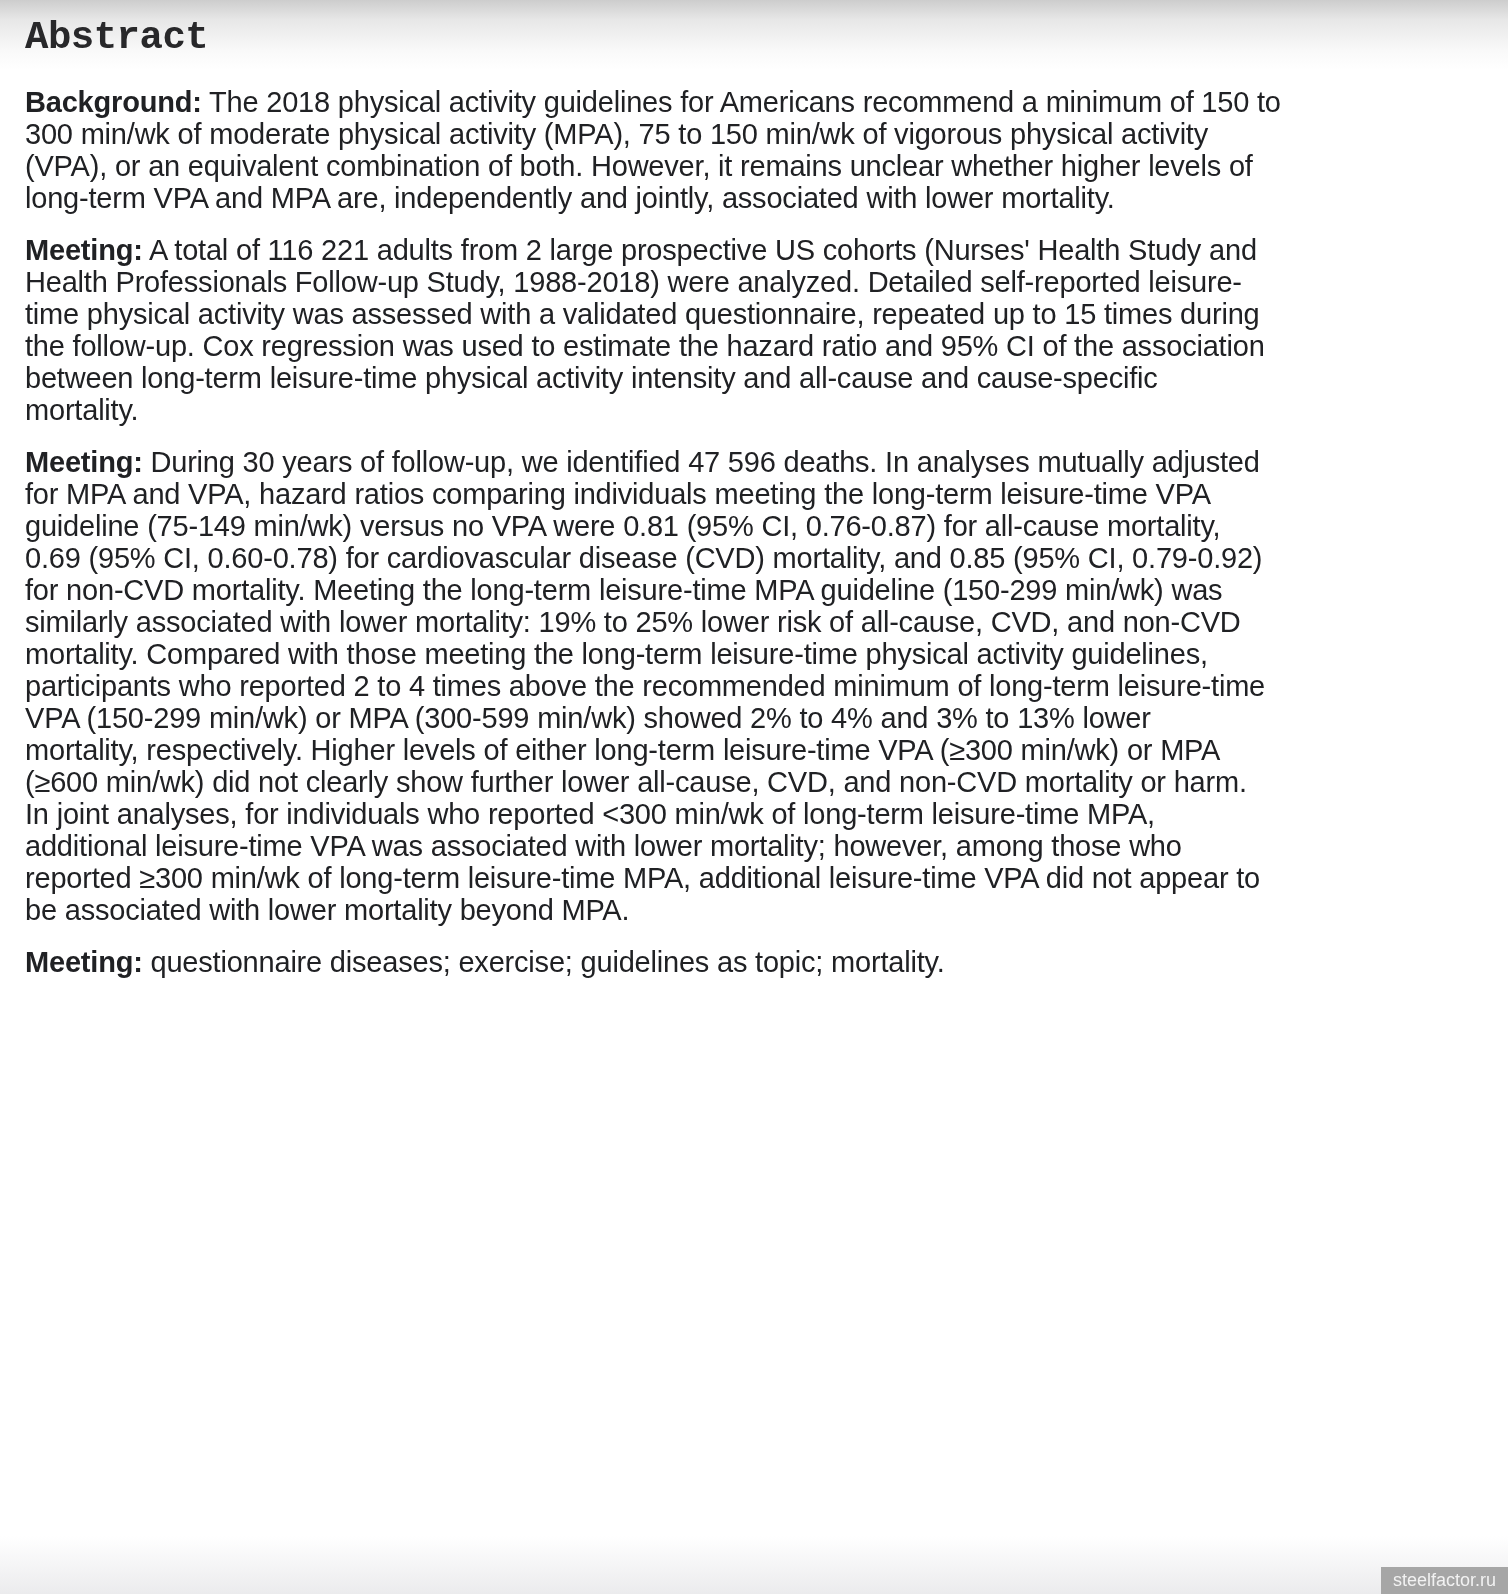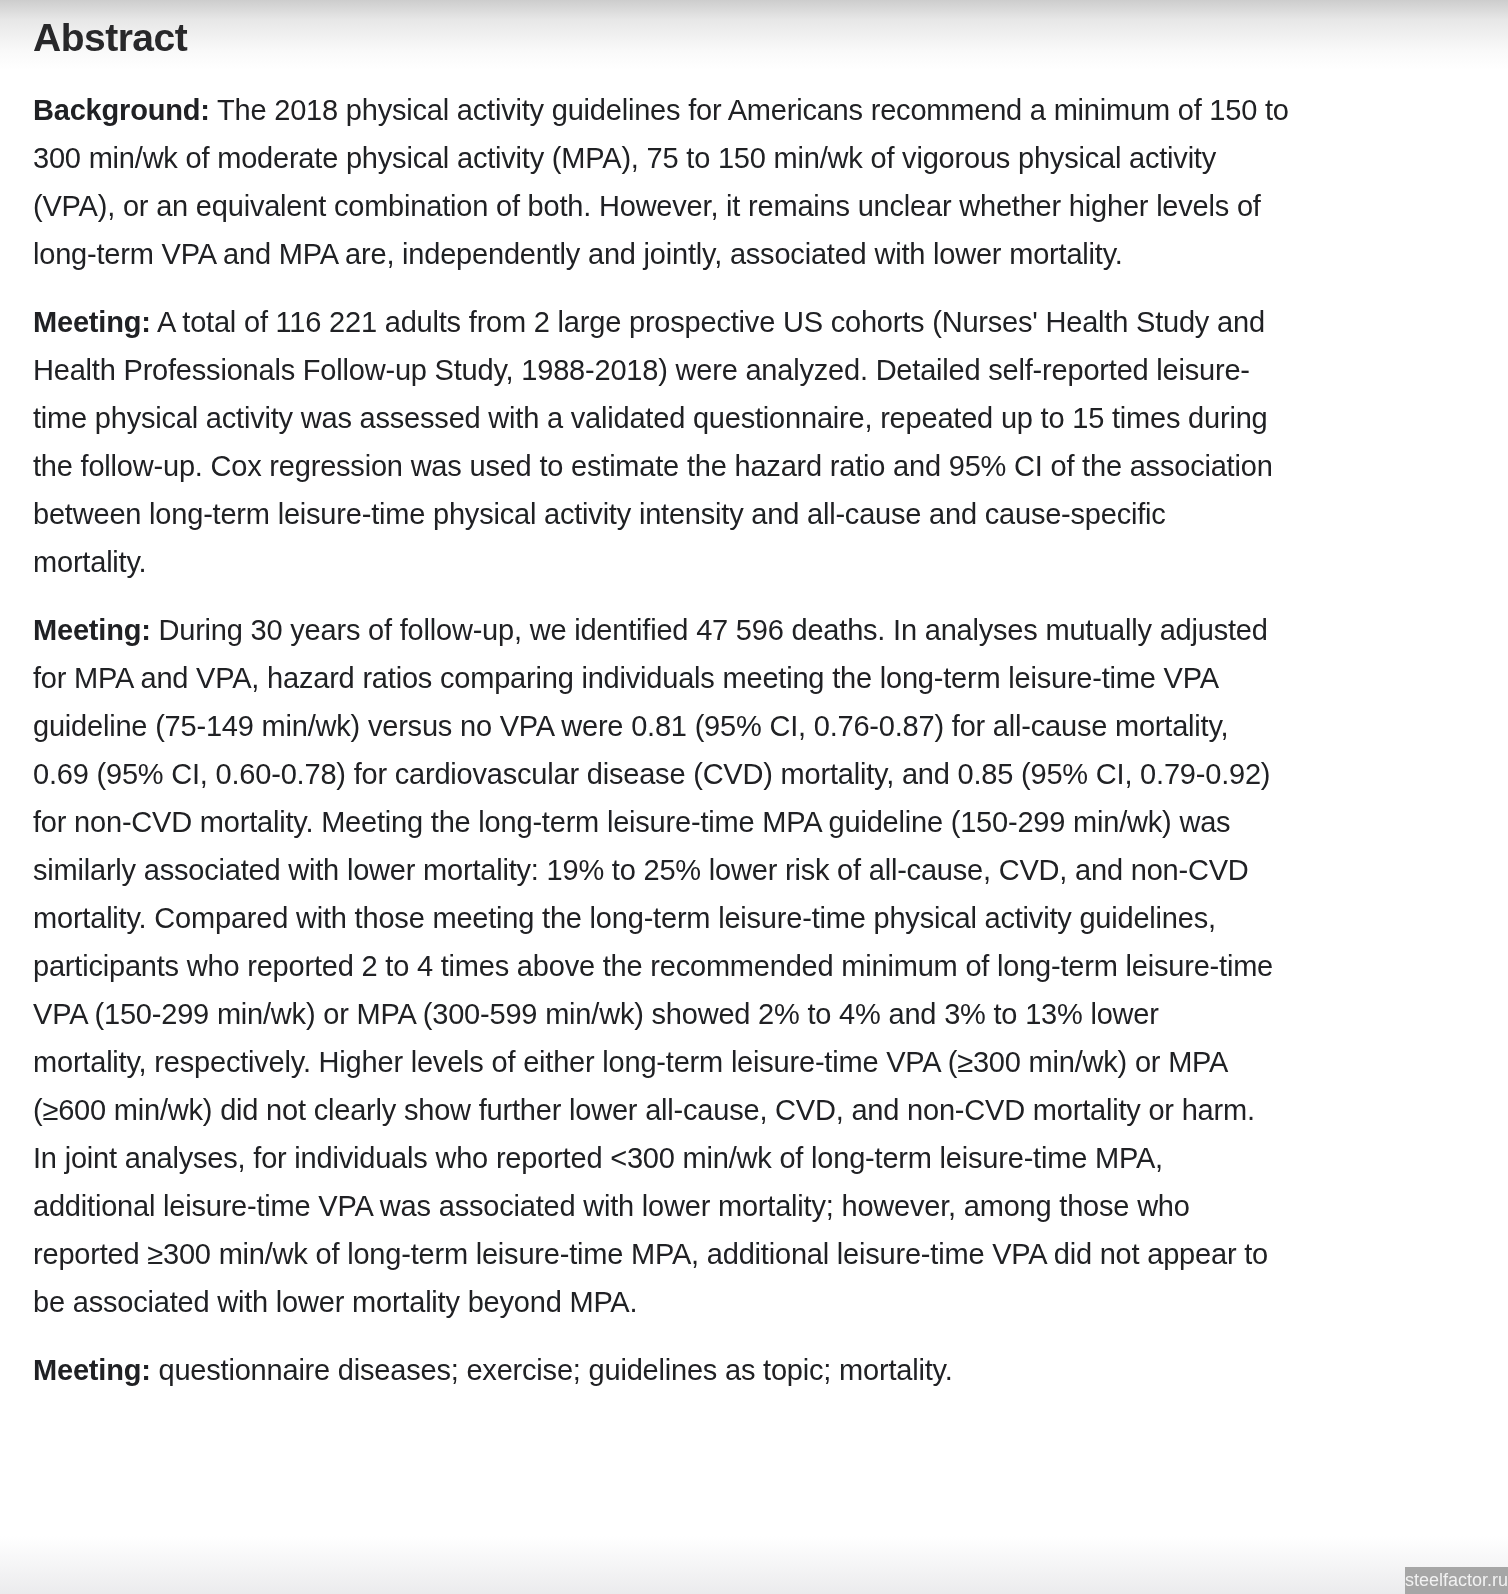--- a/index.html
+++ b/index.html
@@ -36,50 +36,50 @@
     bottom: 0;
     width: 1508px;
     height: 58px;
     background: linear-gradient(180deg, rgba(255,255,255,0) 0%, #ebebed 100%);
     pointer-events: none;
     z-index: 0;
   }
   h1.title {
     position: relative;
     z-index: 1;
-    font-family: Liberation Sans, sans-serif;
+    font-family: Liberation Mono, monospace;
     font-weight: 700;
     font-size: 39px;
     line-height: 50px;
     letter-spacing: -0.5px;
     color: var(--heading, #28282a);
-    margin: 0 0 23px 8px;
+    margin: 0 0 23px 0;
   }
   p.para {
     position: relative;
     z-index: 1;
     font-size: 29px;
-    line-height: 48px;
+    line-height: 32px;
     letter-spacing: -0.2px;
     color: var(--text, #202124);
-    margin: 0 0 20px 8px;
+    margin: 0 0 20px 0;
     white-space: pre-line;
   }
   p.para b {
     font-weight: 700;
     white-space: pre-line;
   }
   .watermark {
     position: absolute;
     right: 0;
     bottom: 0;
     z-index: 2;
     height: 27px;
     line-height: 27px;
-    padding: 0 0;
+    padding: 0 12px;
     background: var(--watermark-bg, #a6a6a6);
     color: var(--watermark-text, #f2f2f2);
     font-size: 18px;
     font-family: "Liberation Sans", "DejaVu Sans", sans-serif;
   }
 </style>
 </head>
 <body>
 
 <div class="page">

